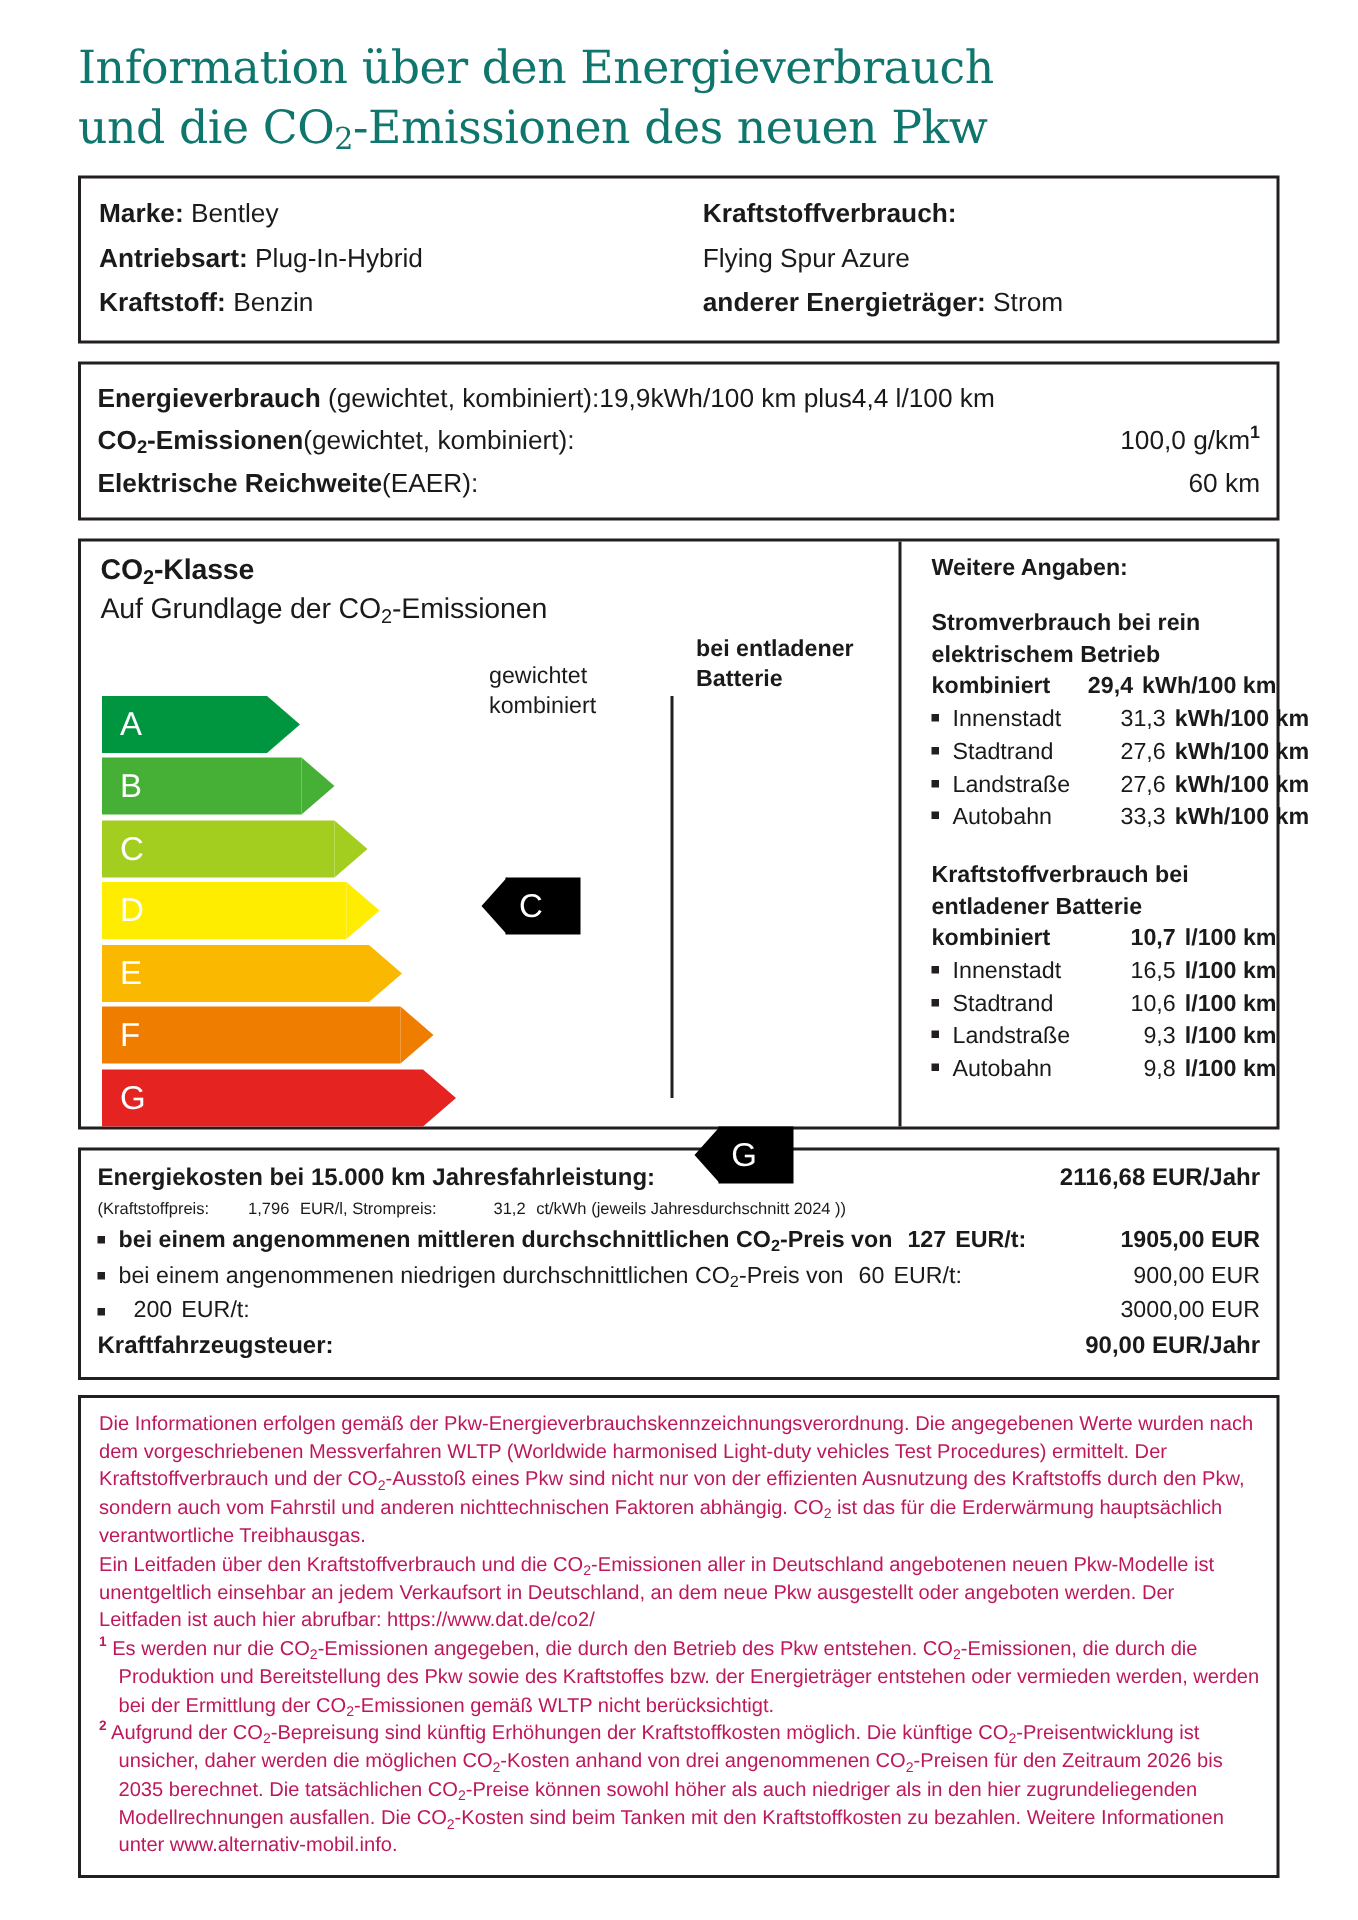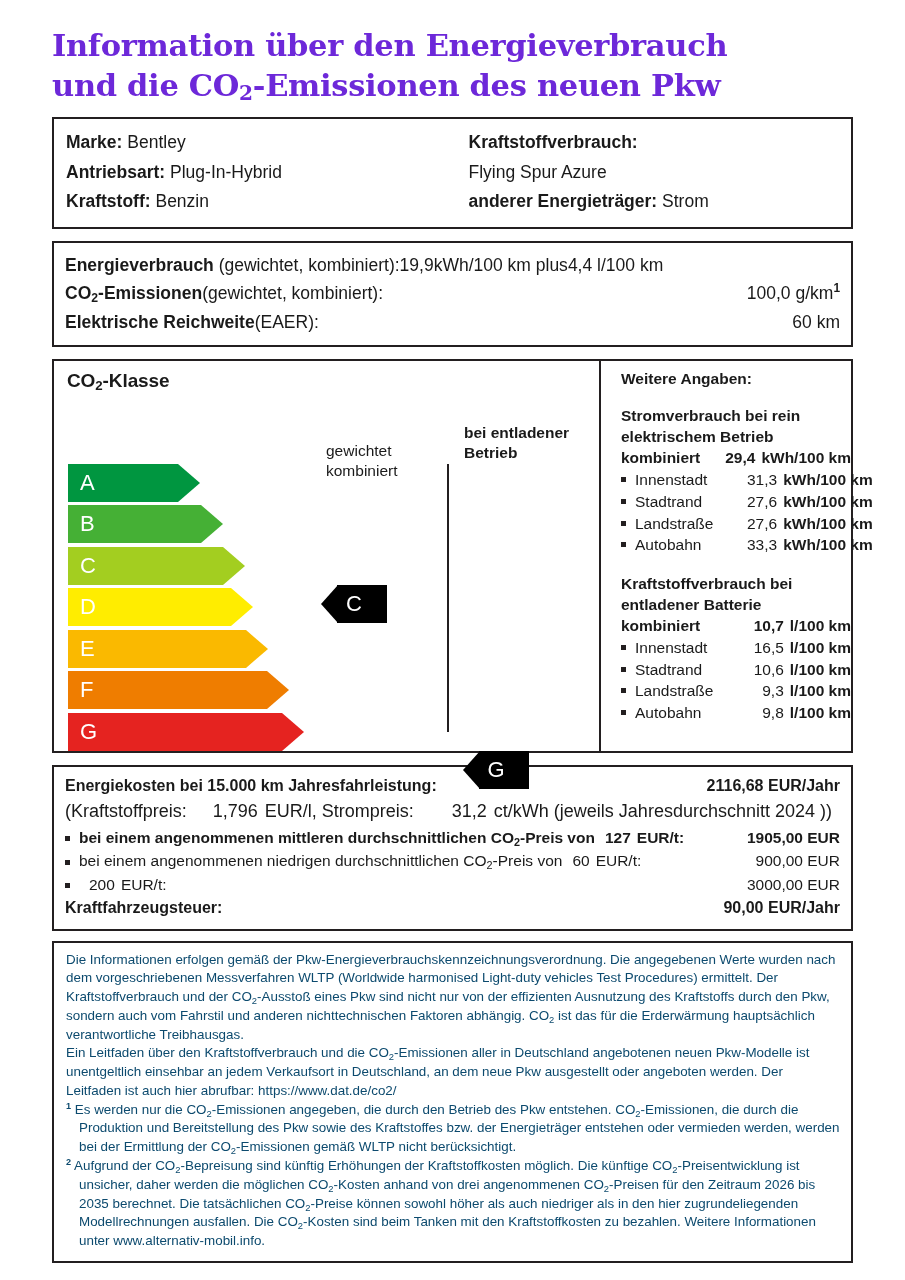--- a/index.html
+++ b/index.html
@@ -12,25 +12,25 @@
     color: #1a1a1a;
     -webkit-font-smoothing: antialiased;
   }
   .page { position: relative; width: 905px; height: 1280px; padding: 0; }
 
   
   .title {
     margin: 26px 0 0 0;
     padding: 0 52px 0 52px;
     font-family: "DejaVu Serif", "Liberation Serif", serif;
-    font-weight: bold;
+    font-weight: normal;
     font-size: 30.5px;
     line-height: 1.30;
     letter-spacing: -0.3px;
-    color: #6d28d9;
+    color: #0f766e;
   }
   .title sub { font-size: 0.66em; vertical-align: baseline; position: relative; top: 4px; }
 
   
   .box {
     border: 2px solid #231f20;
     margin: 0 52px;
     background: #fff;
   }
   .sp10 { height: 10px; }
@@ -153,27 +153,27 @@
   .costs { padding: 7px 11px 8px 11px; }
   .costrow {
     display: flex; align-items: baseline; font-size: 16px; line-height: 1.52;
     white-space: nowrap;
   }
   .costrow.bold { font-weight: bold; }
   .costrow .grow { flex: 1 1 auto; }
   .costrow .rightval { flex: 0 0 auto; }
   .costsub { font-size: 15.5px; line-height: 1.52; white-space: nowrap; display:flex; align-items: baseline;}
   .bul { display:inline-block; width: 14px; }
-  .priceline { display: flex; align-items: center; font-size: 18px; line-height: 1.52; }
+  .priceline { display: flex; align-items: center; font-size: 11px; line-height: 1.52; }
 
   
   .legal { padding: 8px 11px 10px 12px; }
   .legal p {
     margin: 0; font-size: 13.4px; line-height: 1.40; text-align: left;
-    color: #0c4a6e;
+    color: #be185d;
   }
   .legal p.indent { padding-left: 13px; text-indent: -13px; }
   .legal p.indent2 { padding-left: 13px; text-indent: -13px; }
 </style>
 </head>
 <body>
 
 <div class="page">
 
   <div class="title">
@@ -236,28 +236,29 @@
     </div>
   </div>
 
   <div class="sp12"></div>
 
   <div class="box">
     <div class="classbox">
 
       <div class="classleft">
         <div class="ck-title"><span>CO</span><span class="sub2">2</span><span>-Klasse</span></div>
+        <div class="ck-sub"><span>Auf Grundlage der CO</span><span class="sub2">2</span><span>-Emissionen</span></div>
 
         <div class="colhead a">
           <div>gewichtet</div>
           <div>kombiniert</div>
         </div>
         <div class="colhead b">
           <div>bei entladener</div>
-          <div>Betrieb</div>
+          <div>Batterie</div>
         </div>
 
         <div class="divider"></div>
 
         <div class="scale" id="scale-rows">
             <div class="barrow">
               <div class="bararrow">
                 <div class="body" style="width: 110px; background: rgb(0, 150, 64);"></div>
                 <div class="tip" style="left: 110px; border-left: 22px solid rgb(0, 150, 64);"></div>
                 <div class="barletter">A</div>

